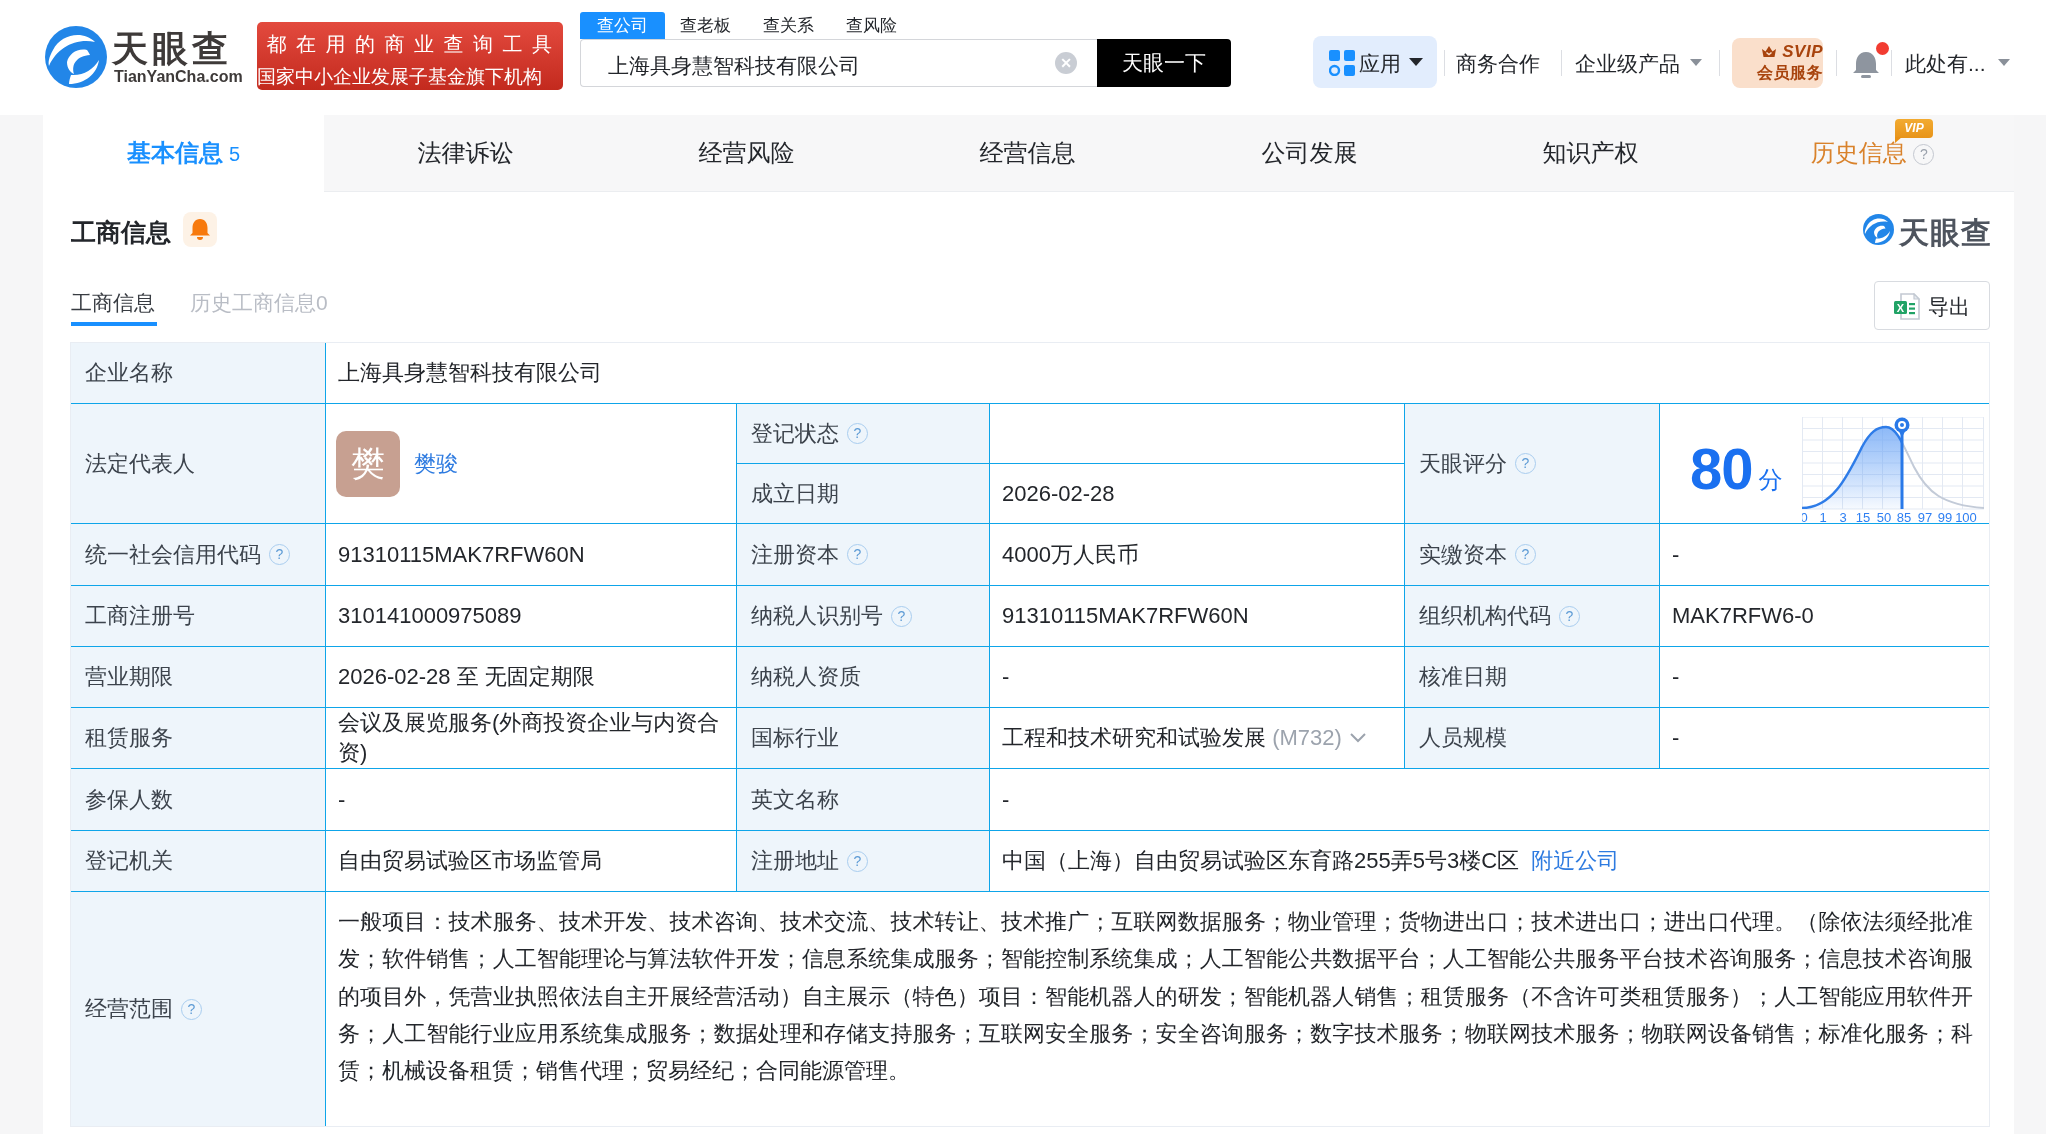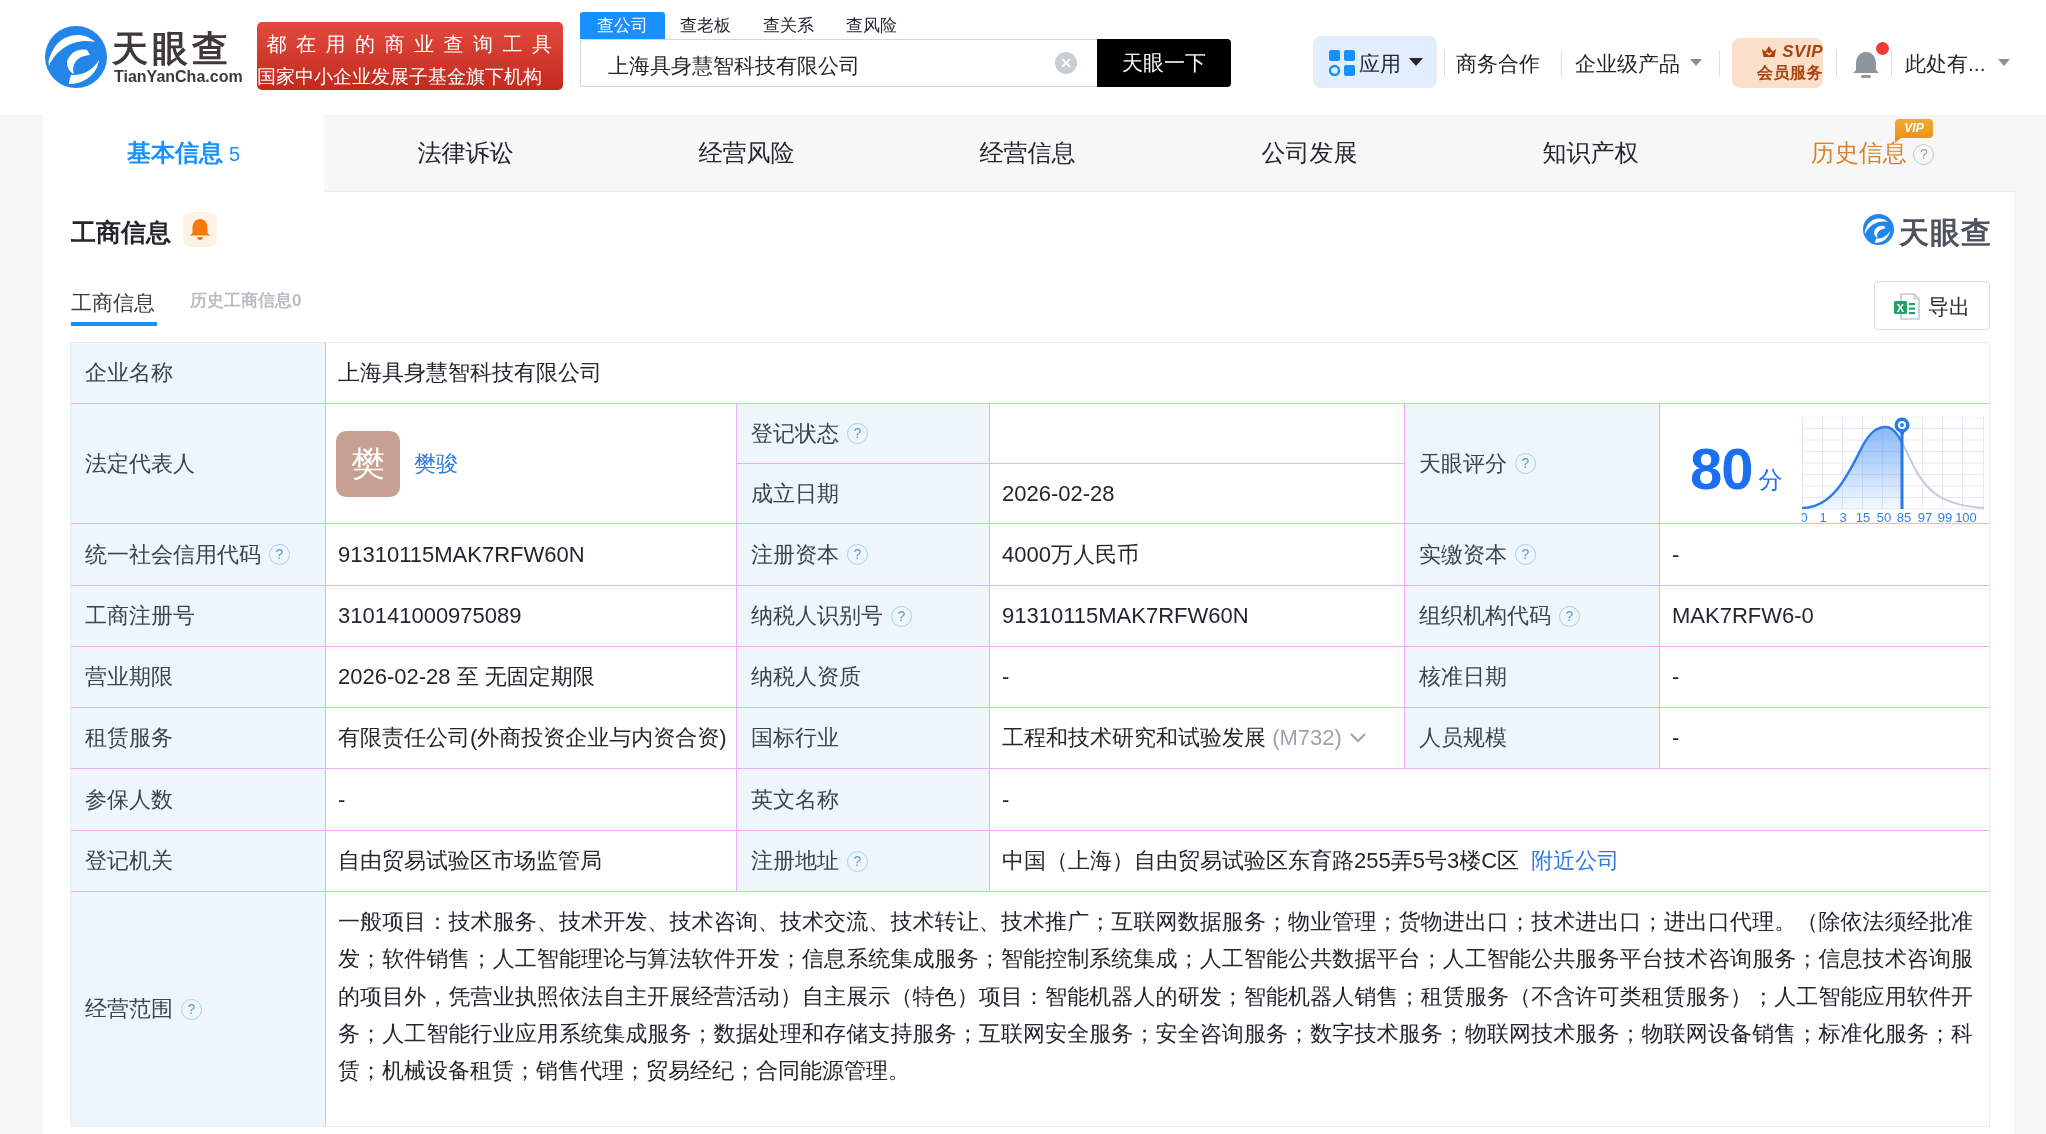--- a/index.html
+++ b/index.html
@@ -37,29 +37,29 @@
   .navtab .num { font-size:20px; font-weight:normal; margin-left:6px; color:#1990ff; }
   .hist { color:#d9822b; }
   .qmark { display:inline-block; width:21px; height:21px; border-radius:50%; border:1.5px solid #c4c8d0; color:#9aa1ac; font-size:14px; line-height:18px; text-align:center; vertical-align:2px; font-weight:normal; }
   .vipbadge { position:absolute; left:163px; top:4px; width:38px; height:19px; background:linear-gradient(180deg,#f2ab31,#e8941a); border-radius:4px 4px 4px 0; color:#fff; font-size:12px; font-weight:bold; font-style:italic; line-height:19px; text-align:center; }
   .vipbadge:after { content:""; position:absolute; left:0; bottom:-5px; border-left:7px solid #e89116; border-bottom:6px solid transparent; }
   
   .h1 { left:71px; top:216px; font-size:25px; font-weight:bold; color:#23262b; }
   .bellchip { left:183px; top:212px; width:34px; height:35px; background:#fdf2e6; border-radius:8px; }
   .wm-txt { left:1899px; top:213px; font-size:30px; font-weight:bold; color:#4e545e; letter-spacing:1px; }
   .subtab1 { left:71px; top:289px; font-size:21px; color:#383c42; }
-  .subtab2 { left:190px; top:289px; font-size:17px; color:#b9bdc5;font-weight:bold; }
+  .subtab2 { left:190px; top:289px; font-size:21px; color:#b9bdc5; }
   .subline { left:71px; top:322px; width:86px; height:4px; background:#1990ff; }
   .export { left:1874px; top:281px; width:116px; height:49px; border:1px solid #d8dbe0; border-radius:4px; background:#fff; }
   .export .t { position:absolute; left:53px; top:11px; font-size:21px; color:#23262b; }
   
   .tbl { left:70px; top:342px; width:1920px; display:grid;
     grid-template-columns:254px 410px 252px 414px 254px 329px;
     grid-template-rows:60px 59px 59px 61px 60px 60px 60px 61px 60px 234px;
-    gap:1px; background:#f0abfc; border:1px solid #e9edf3; }
+    gap:1px; background:#0ea5e9; border:1px solid #e9edf3; }
   .tbl > div { position:relative; background:#fff; display:flex; align-items:center; font-size:22px; color:#23262b; padding-left:12px; }
   .tbl > .lb { background:#eef5fb; color:#3c434c; padding-left:14px; }
   .sp2 { grid-row:span 2; }
   .cs5 { grid-column:span 5; }
   .cs3 { grid-column:span 3; }
   .qb { display:inline-block; width:21px; height:21px; border-radius:50%; border:1.5px solid #a9cdef; color:#5d9bd5; font-size:14px; line-height:18px; text-align:center; margin-left:8px; flex:none; }
   .link { color:#2e7be0; }
   .avatar { width:64px; height:66px; border-radius:10px; background:#c7a091; color:#fff; font-size:34px; display:flex; align-items:center; justify-content:center; flex:none; }
   .gray { color:#9ca3ad; }
   .scope { display:block !important; padding:11px 16px 0 12px; line-height:37.3px; }
@@ -249,21 +249,21 @@
     <div>MAK7RFW6-0</div>
 
     <div class="lb">营业期限</div>
     <div>2026-02-28 至 无固定期限</div>
     <div class="lb">纳税人资质</div>
     <div>-</div>
     <div class="lb">核准日期</div>
     <div>-</div>
 
     <div class="lb">租赁服务</div>
-    <div>有限责任公司(外商投资企业与内资合资)</div>
+    <div>会议及展览服务(外商投资企业与内资合资)</div>
     <div class="lb">国标行业</div>
     <div>工程和技术研究和试验发展&nbsp;<span class="gray">(M732)</span>
       <svg style="margin-left:8px" width="16" height="10" viewBox="0 0 16 10">
         <path d="M1 1 L8 8 L15 1" fill="none" stroke="#9ca3ad" stroke-width="2"></path>
       </svg>
     </div>
     <div class="lb">人员规模</div>
     <div>-</div>
 
     <div class="lb">参保人数</div>

